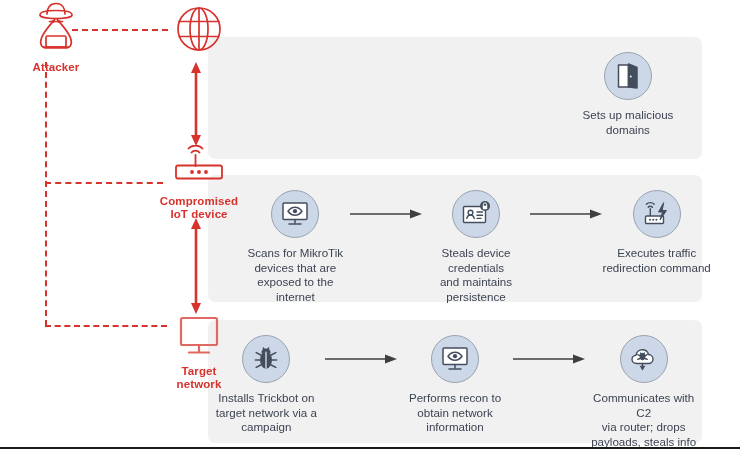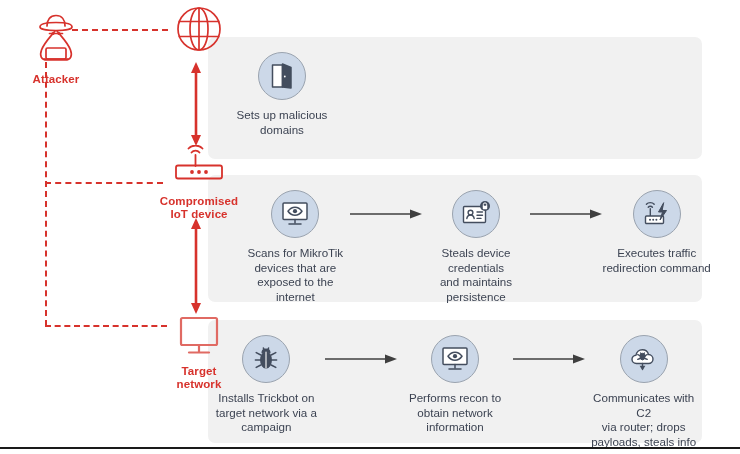--- a/index.html
+++ b/index.html
@@ -26,21 +26,21 @@
   .node-label {
     color: #d7322c;
     font-size: 11.5px;
     font-weight: bold;
     line-height: 13px;
     letter-spacing: 0.1px;
     white-space: pre-line;
   }
   .node-icon { display: block; margin: 0 auto; }
 
-  #node-attacker { left: 8px; top: 12px;  width: 96px; }
+  #node-attacker { left: 8px; top: 0;  width: 96px; }
   #node-attacker .node-label { margin-top: 3px; }
   #node-c2       { left: 140px; top: 3px; width: 118px; }
   #node-c2 .node-label { margin-top: 3px; }
   #node-iot      { left: 132px; top: 145px; width: 134px; }
   #node-iot .node-label { margin-top: 8px; }
   #node-target   { left: 140px; top: 315px; width: 118px; }
   #node-target .node-label { margin-top: 2px; }
 
   
   .dash-h {
@@ -56,21 +56,21 @@
   #dash-attacker-c2 { left: 72px;  top: 29px;  width: 96px; }
   #dash-trunk       { left: 45px;  top: 62px;  height: 264px; }
   #dash-to-iot      { left: 45px;  top: 182px; width: 118px; }
   #dash-to-target   { left: 45px;  top: 325px; width: 122px; }
 
   
   .vert-arrow { position: absolute; }
 
   
   .flow-row { position: absolute; display: flex; align-items: flex-start; }
-  #flow-1 { left: 208px; top: 52px;  width: 494px; justify-content: flex-start; }
+  #flow-1 { left: 208px; top: 52px;  width: 494px; justify-content: flex-end; }
   #flow-2 { left: 217px; top: 190px; width: 494px; justify-content: flex-start; padding-left: 24px; }
   #flow-3 { left: 208px; top: 335px; width: 494px; justify-content: flex-start; }
 
   .step { width: 148px; text-align: center; }
   .step-circle {
     width: 48px; height: 48px;
     margin: 0 auto 8px auto;
     border-radius: 50%;
     background: #ccd8e8;
     border: 1.3px solid #9aa3af;

